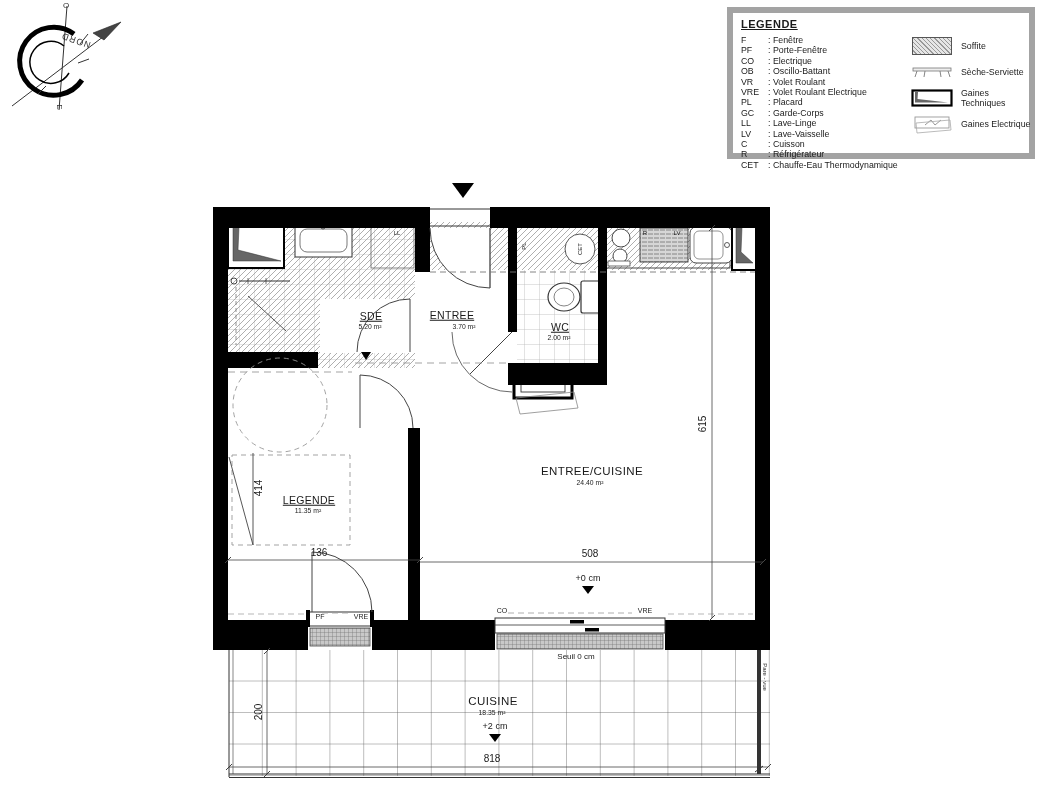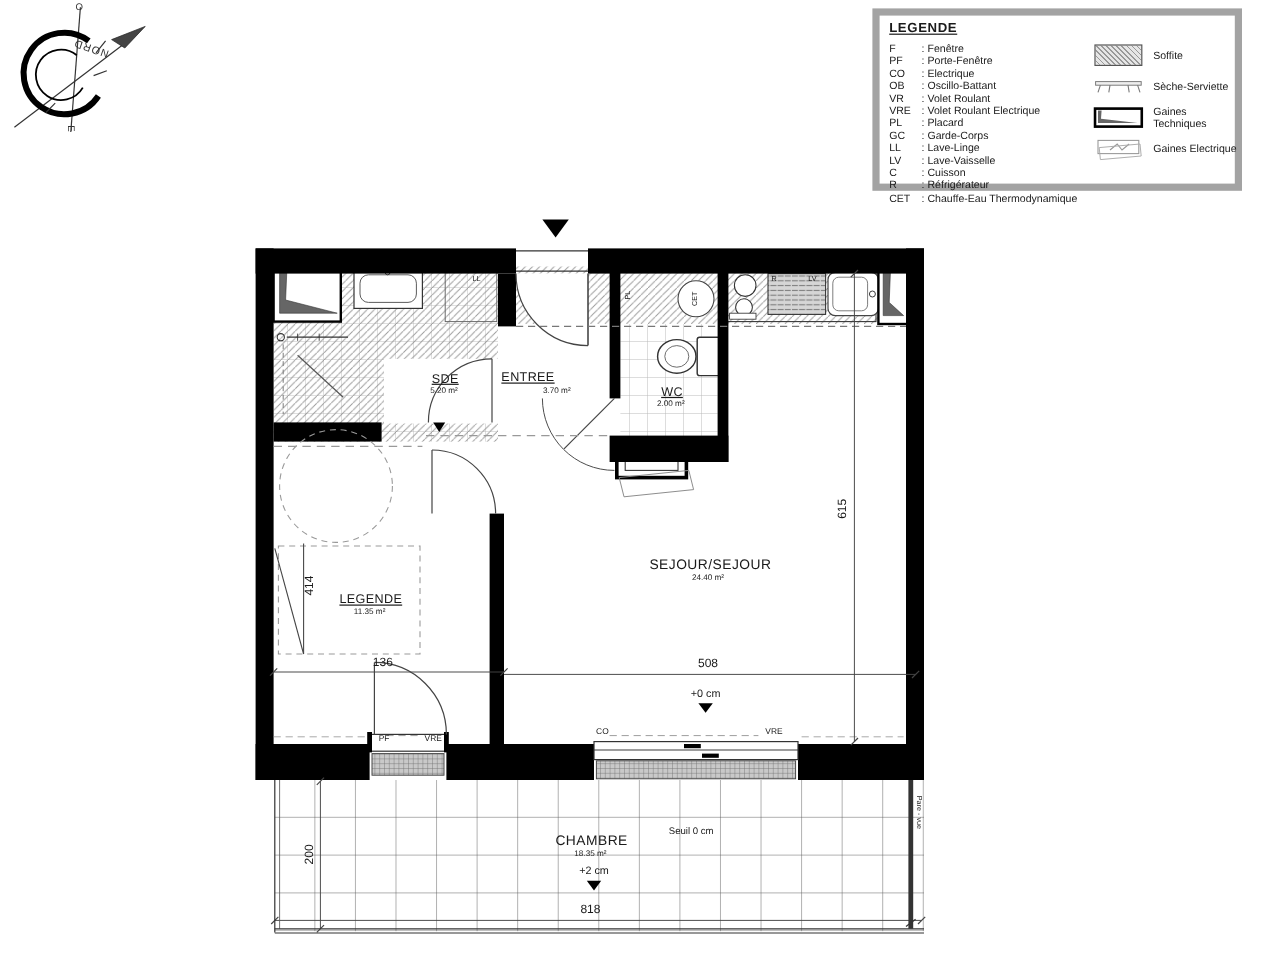--- a/index.html
+++ b/index.html
@@ -209,41 +209,41 @@
     <line x1="38" y1="94" x2="46" y2="86" stroke="#333" stroke-width="1"></line>
   </g>
 </svg>
 
 <div class="lbl cletter" style="left:66px;top:6px">O</div>
 <div class="lbl cletter rotcw" style="left:59px;top:107px">E</div>
 <div class="lbl nord" style="left:76px;top:40px">NORD</div>
 
 <div class="lbl room" style="left:371px;top:316px">SDE</div>
 <div class="lbl area" style="left:370px;top:327px">5.20 m²</div>
-<div class="lbl room" style="left:440px;top:315px">ENTREE</div>
+<div class="lbl room" style="left:452px;top:315px">ENTREE</div>
 <div class="lbl area" style="left:464px;top:327px">3.70 m²</div>
 <div class="lbl room" style="left:560px;top:327px">WC</div>
 <div class="lbl area" style="left:559px;top:338px">2.00 m²</div>
-<div class="lbl room-big" style="left:592px;top:472px">SEJOUR/SEJOUR</div>
+<div class="lbl room-big" style="left:592px;top:472px">ENTREE/CUISINE</div>
 <div class="lbl area" style="left:590px;top:483px">24.40 m²</div>
 <div class="lbl room" style="left:309px;top:500px">LEGENDE</div>
 <div class="lbl area" style="left:308px;top:511px">11.35 m²</div>
-<div class="lbl room-big" style="left:493px;top:702px">CHAMBRE</div>
+<div class="lbl room-big" style="left:493px;top:702px">CUISINE</div>
 <div class="lbl area" style="left:492px;top:713px">18.35 m²</div>
 
 <div class="lbl dim" style="left:319px;top:553px">136</div>
 <div class="lbl dim" style="left:590px;top:554px">508</div>
 <div class="lbl dim rot" style="left:259px;top:488px">414</div>
 <div class="lbl dim rot" style="left:703px;top:424px">615</div>
 <div class="lbl dim rot" style="left:259px;top:712px">200</div>
 <div class="lbl dim" style="left:492px;top:759px">818</div>
 
 <div class="lbl lvl" style="left:588px;top:578px">+0 cm</div>
 <div class="lbl lvl" style="left:495px;top:726px">+2 cm</div>
-<div class="lbl" style="left:576px;top:693px;font-size:8px">Seuil 0 cm</div>
+<div class="lbl" style="left:576px;top:657px;font-size:8px">Seuil 0 cm</div>
 
 <div class="lbl sm" style="left:320px;top:616px">PF</div>
 <div class="lbl sm" style="left:361px;top:616px">VRE</div>
 <div class="lbl sm" style="left:502px;top:610px">CO</div>
 <div class="lbl sm" style="left:645px;top:610px">VRE</div>
 
 <div class="lbl xs" style="left:397px;top:233px">LL</div>
 <div class="lbl xs rot" style="left:524px;top:246px">PL</div>
 <div class="lbl xs rot" style="left:580px;top:249px">CET</div>
 <div class="lbl xs" style="left:645px;top:233px">R</div>

